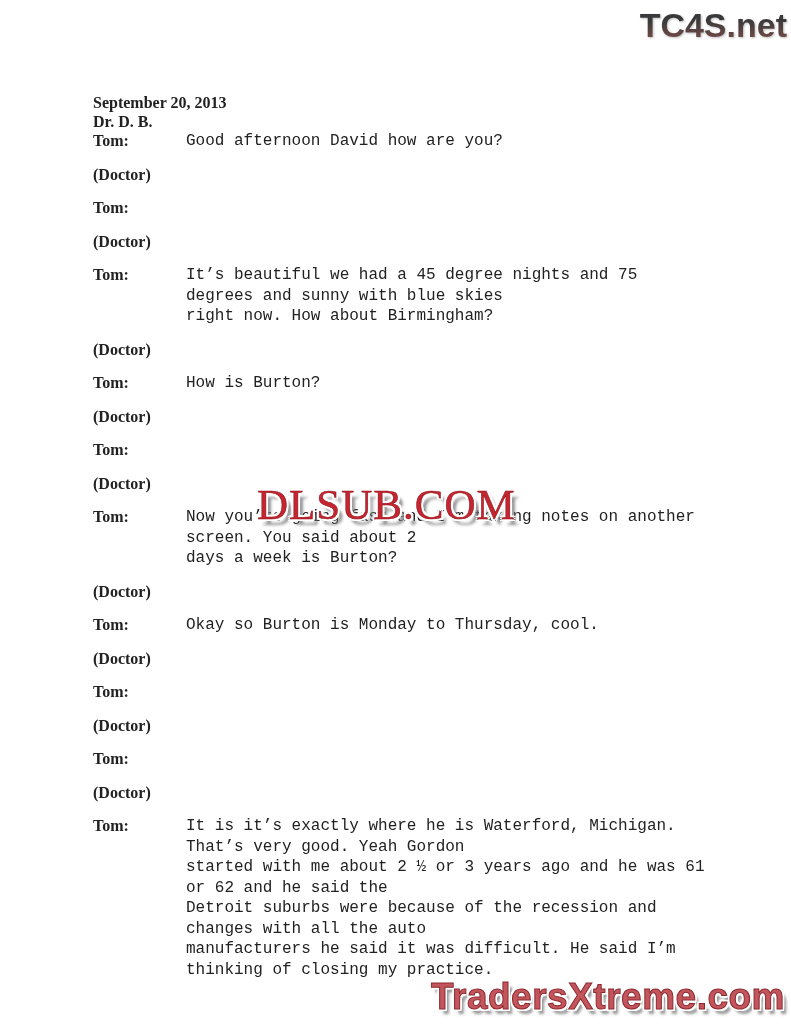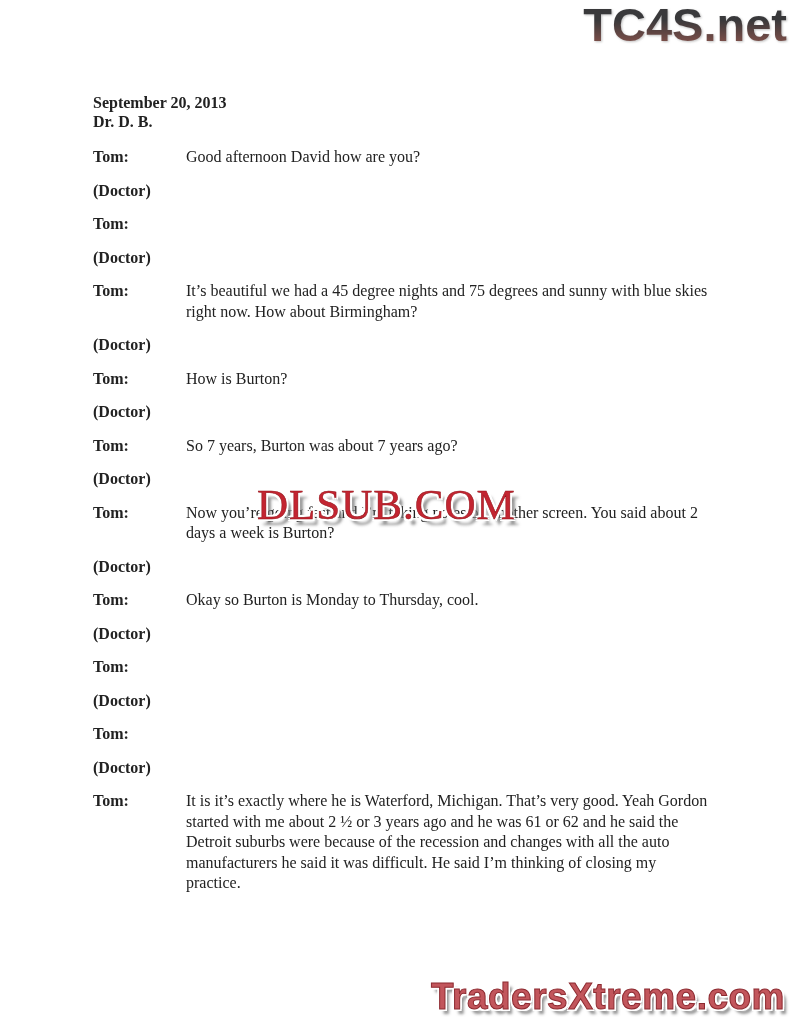--- a/index.html
+++ b/index.html
@@ -11,21 +11,21 @@
     font-family:"Liberation Serif", serif;
     color:#222;
   }
 
   
   .tc4s-logo {
     position:absolute;
     top:0px; right:4px;
     font-family:"Liberation Sans", sans-serif;
     font-weight:bold;
-    font-size:47px;
+    font-size:34px;
     line-height:50px;
     letter-spacing:0px;
     background:linear-gradient(to bottom, var(--logo-top) 20%, var(--logo-top) 40%, var(--logo-bottom) 85%);
     -webkit-background-clip:text;
     background-clip:text;
     color:transparent;
     filter:drop-shadow(1px 1px 1px rgba(140,140,140,0.55));
     z-index:3;
   }
 
@@ -33,35 +33,35 @@
   .doc {
     position:absolute;
     left:93px; top:94px;
     width:630px;
     font-size:16px;
     z-index:1;
   }
   .doc-header {
     font-weight:bold;
     line-height:18.5px;
-    margin-bottom:16px;
   }
   .transcript-row {
     display:flex;
     margin-bottom:13px;
     line-height:20.5px;
   }
   .speaker-col {
     flex:none;
     width:93px;
     font-weight:bold;
   }
   .speech-col {
     width:528px;
     white-space:pre-line;
+    font-family:Liberation Mono, monospace;
   }
 
   
   .dlsub-watermark {
     position:absolute;
     left:257px; top:482px;
     font-family:"Liberation Serif", serif;
     font-weight:normal;
     font-size:43px;
     line-height:46px;
@@ -140,21 +140,20 @@
     <span class="speech-col">How is Burton?</span>
   </div>
 
   <div class="transcript-row">
     <span class="speaker-col">(Doctor)</span>
     <span class="speech-col"></span>
   </div>
 
   <div class="transcript-row">
     <span class="speaker-col">Tom:</span>
-    <span class="speech-col">So 7 years, Burton was about 7 years ago?</span>
   </div>
 
   <div class="transcript-row">
     <span class="speaker-col">(Doctor)</span>
     <span class="speech-col"></span>
   </div>
 
   <div class="transcript-row">
     <span class="speaker-col">Tom:</span>
     <span class="speech-col">Now you’re going fast and I’m taking notes on another screen. You said about 2

